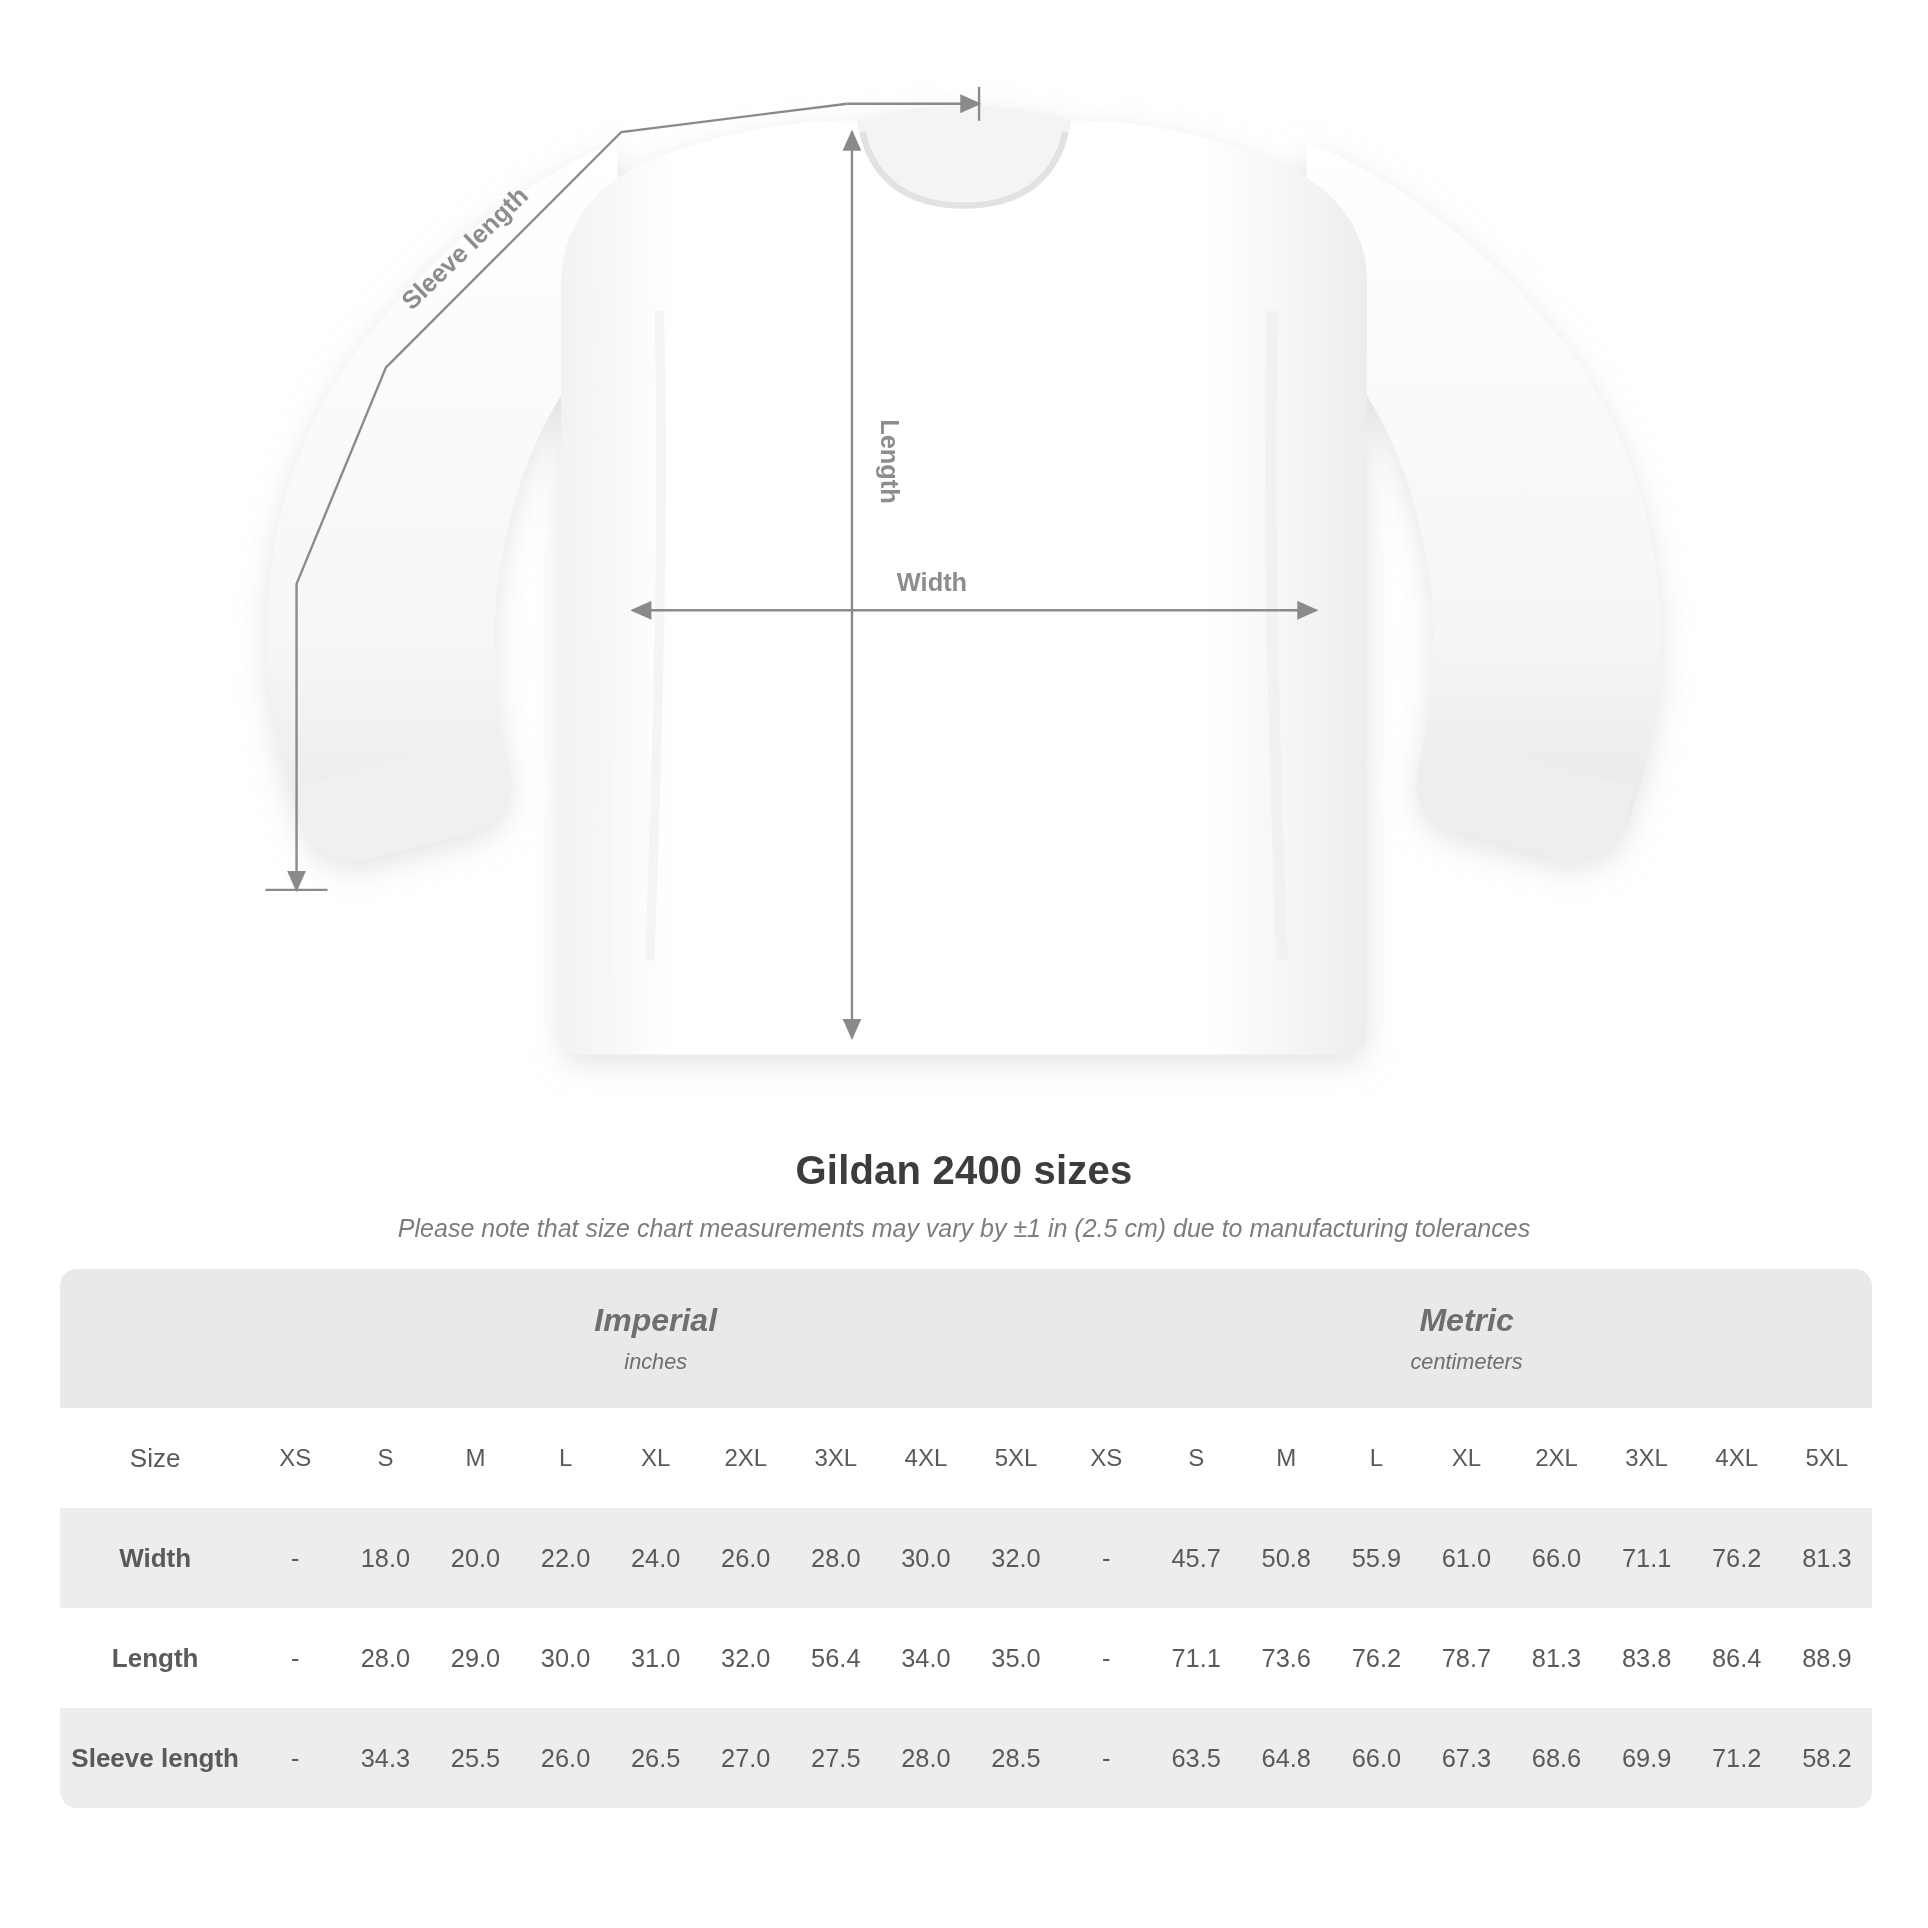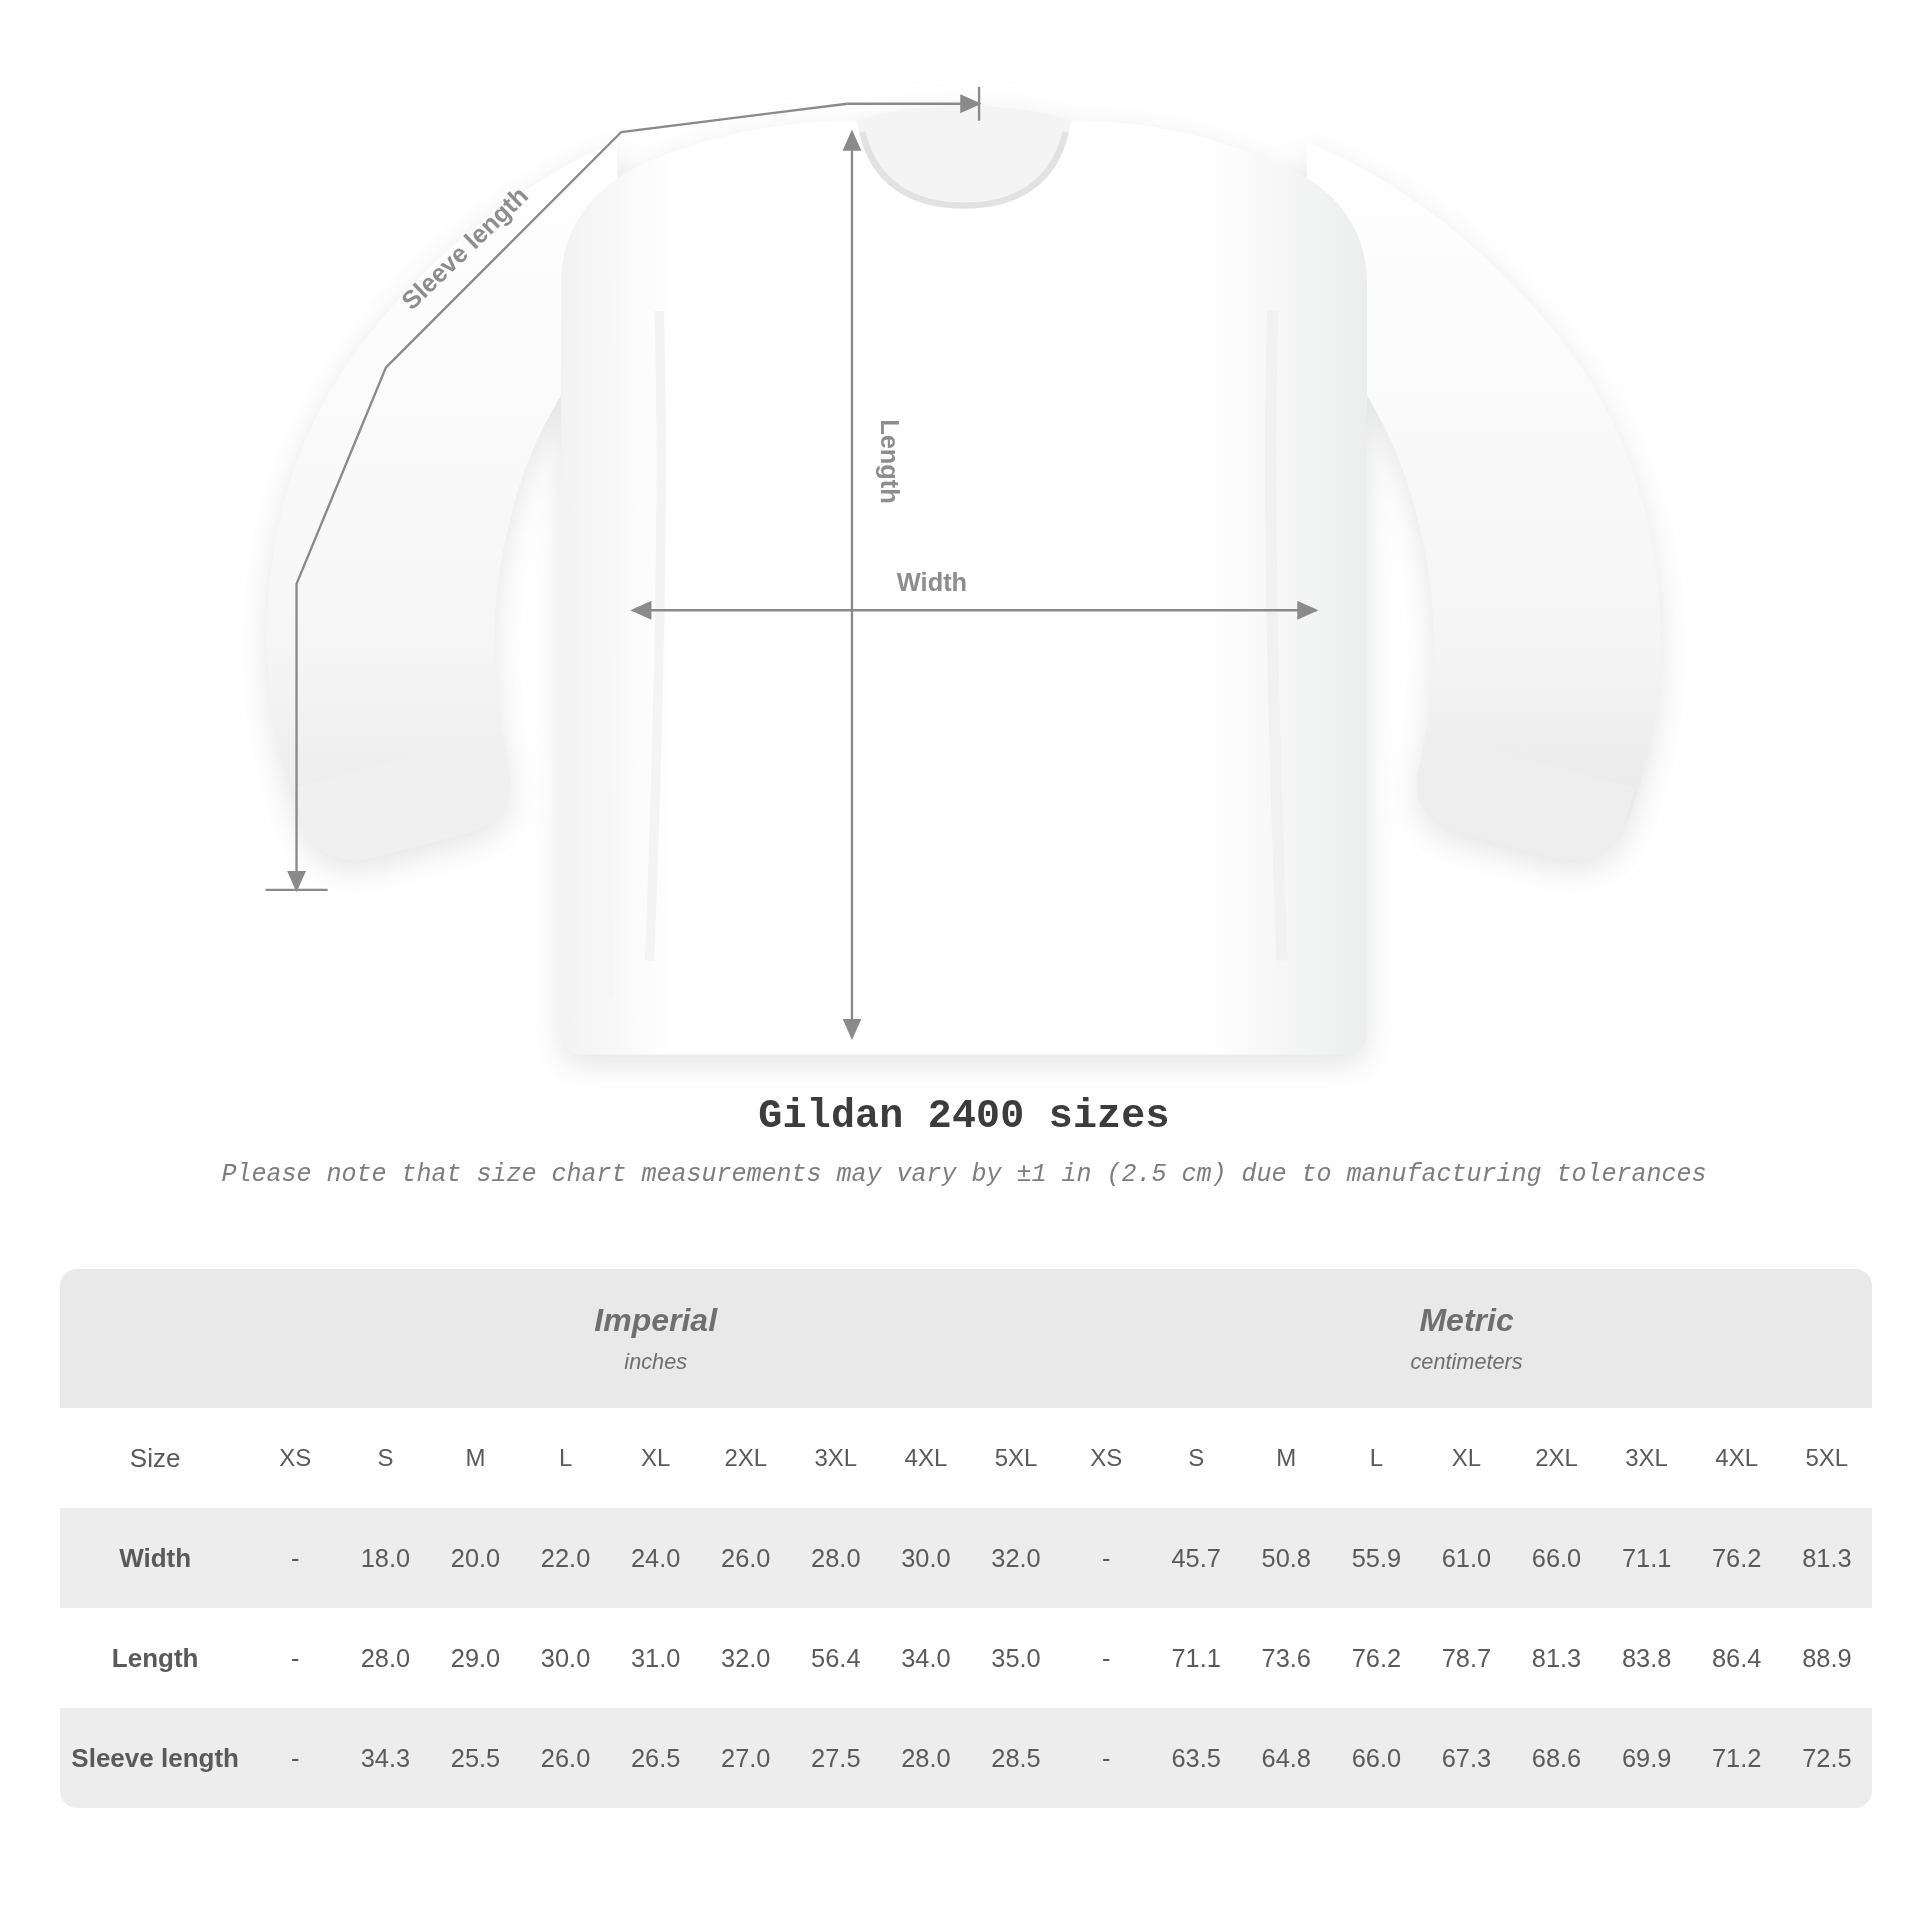--- a/index.html
+++ b/index.html
@@ -28,25 +28,24 @@
   }
   .illustration svg {
     position: absolute;
     top: 0;
     left: 0;
   }
 
   
   .title-block {
     position: absolute;
-    top: 1094px;
+    top: 1148px;
     left: 0;
     width: 1928px;
     text-align: center;
-    font-family: Liberation Mono, monospace;
   }
   .chart-title {
     font-size: 40px;
     font-weight: bold;
     color: #3c3c3c;
     letter-spacing: 0.2px;
     margin: 0;
   }
   .chart-note {
     margin-top: 21px;
@@ -362,20 +361,20 @@
           <td>28.0</td>
           <td>28.5</td>
           <td>-</td>
           <td>63.5</td>
           <td>64.8</td>
           <td>66.0</td>
           <td>67.3</td>
           <td>68.6</td>
           <td>69.9</td>
           <td>71.2</td>
-          <td class="last">72.5</td>
+          <td class="last">58.2</td>
         </tr>
       </tbody>
     </table>
   </div>
 
 </div>
 
 
 </body></html>

